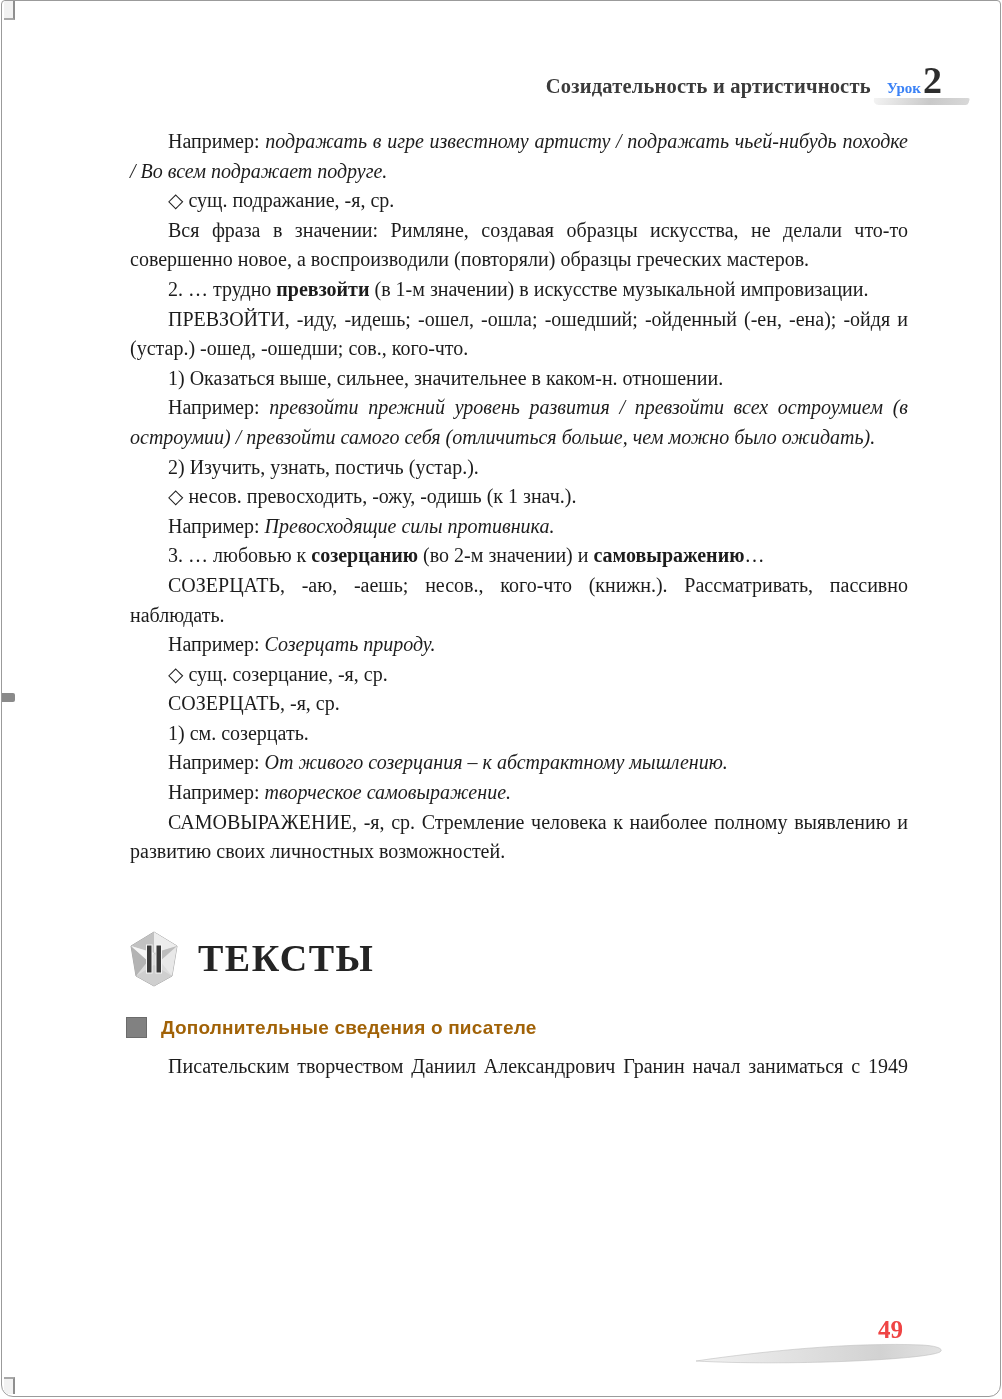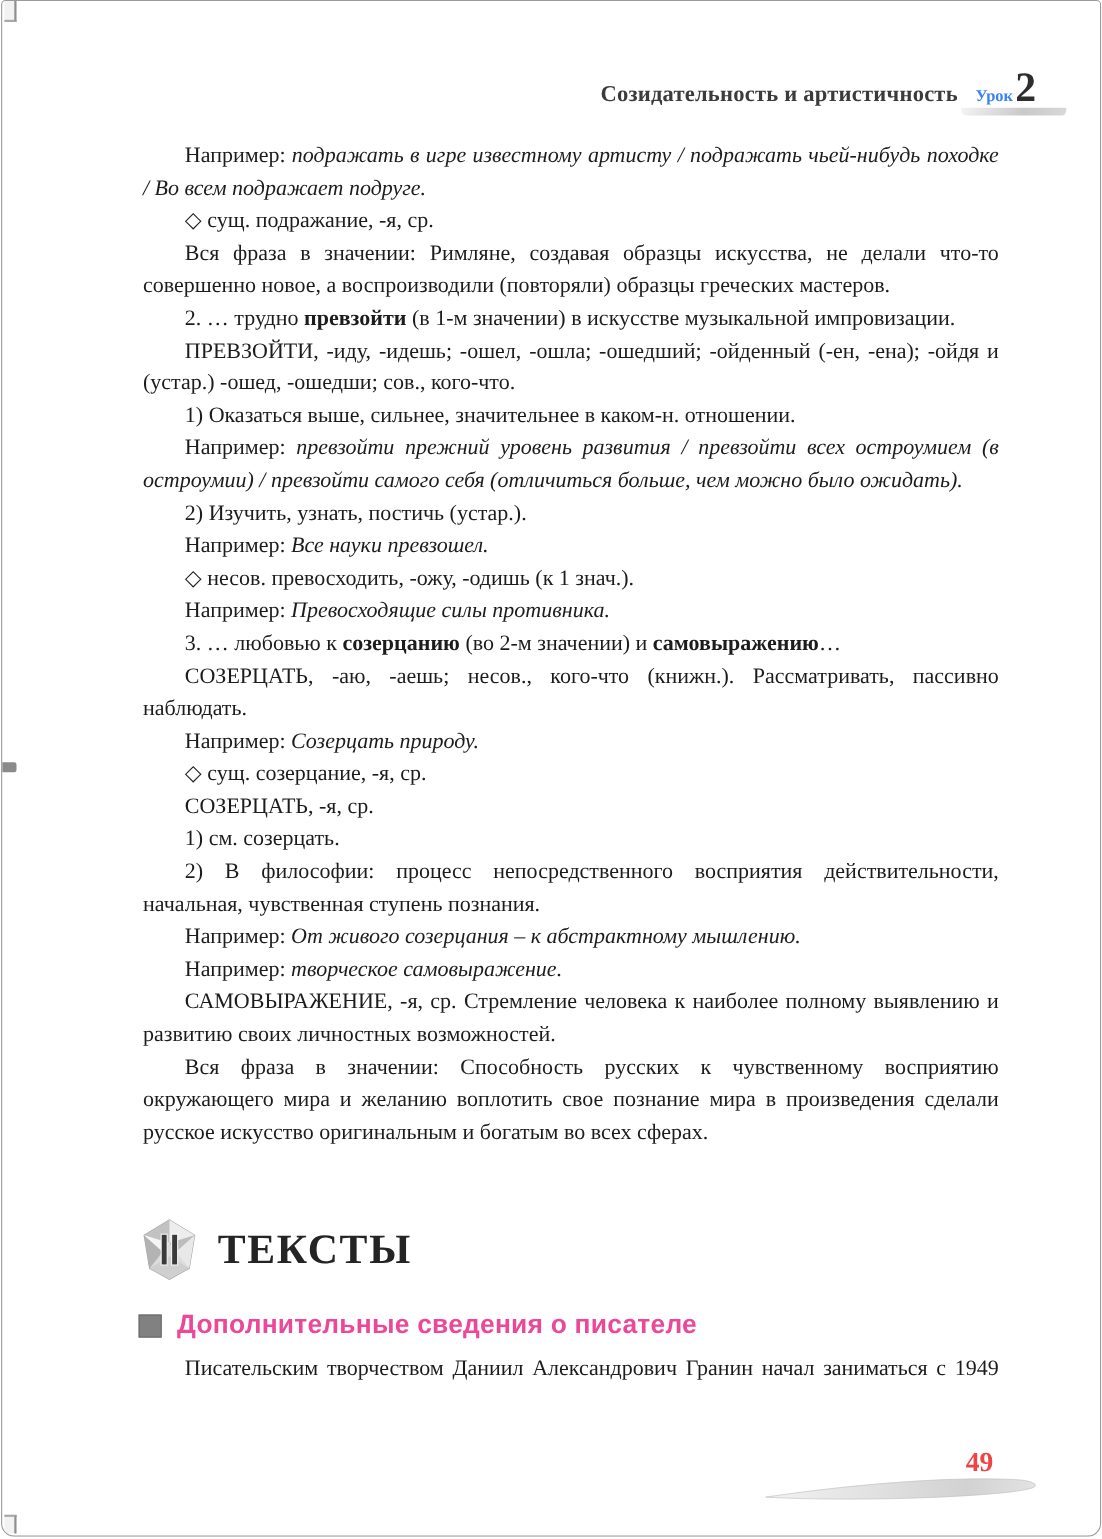--- a/index.html
+++ b/index.html
@@ -118,23 +118,23 @@
     margin: 26px 0 10px -4px;
   }
   .square-bullet {
     width: 21px; height: 21px; flex: 0 0 auto;
     background: #818181;
     border: 1px solid #6b6b6b;
     box-sizing: border-box;
   }
   .subsection-title {
     font-family: "Liberation Sans", sans-serif;
-    font-size: 24px;
-    font-weight: bold;
-    color: #ec4899;
+    font-size: 19px;
+    font-weight: bold;
+    color: #a16207;
     letter-spacing: 0.2px;
   }
 
   
   .page-number {
     position: absolute;
     right: 97px; bottom: 52px;
     font-size: 25px;
     font-weight: bold;
     color: #ef4444;
@@ -167,34 +167,31 @@
 
     <div id="glossary-block">
         <p><span>Например: </span><span class="it">подражать в игре известному артисту / подражать чьей-нибудь походке / Во всем подражает подруге.</span></p>
         <p><span>◇ сущ. подражание, -я, ср.</span></p>
         <p><span>Вся фраза в значении: Римляне, создавая образцы искусства, не делали что-то совершенно новое, а воспроизводили (повторяли) образцы греческих мастеров.</span></p>
         <p><span>2. … трудно </span><span class="bd">превзойти</span><span> (в 1-м значении) в искусстве музыкальной импровизации.</span></p>
         <p><span>ПРЕВЗОЙТИ, -иду, -идешь; -ошел, -ошла; -ошедший; -ойденный (-ен, -ена); -ойдя и (устар.) -ошед, -ошедши; сов., кого-что.</span></p>
         <p><span>1) Оказаться выше, сильнее, значительнее в каком-н. отношении.</span></p>
         <p><span>Например: </span><span class="it">превзойти прежний уровень развития / превзойти всех остроумием (в остроумии) / превзойти самого себя (отличиться больше, чем можно было ожидать).</span></p>
         <p><span>2) Изучить, узнать, постичь (устар.).</span></p>
-        <p><span>Например: </span><span class="it">Все науки превзошел.</span></p>
         <p><span>◇ несов. превосходить, -ожу, -одишь (к 1 знач.).</span></p>
         <p><span>Например: </span><span class="it">Превосходящие силы противника.</span></p>
         <p><span>3. … любовью к </span><span class="bd">созерцанию</span><span> (во 2-м значении) и </span><span class="bd">самовыражению</span><span>…</span></p>
         <p><span>СОЗЕРЦАТЬ, -аю, -аешь; несов., кого-что (книжн.). Рассматривать, пассивно наблюдать.</span></p>
         <p><span>Например: </span><span class="it">Созерцать природу.</span></p>
         <p><span>◇ сущ. созерцание, -я, ср.</span></p>
         <p><span>СОЗЕРЦАТЬ, -я, ср.</span></p>
         <p><span>1) см. созерцать.</span></p>
-        <p><span>2) В философии: процесс непосредственного восприятия действительности, начальная, чувственная ступень познания.</span></p>
         <p><span>Например: </span><span class="it">От живого созерцания – к абстрактному мышлению.</span></p>
         <p><span>Например: </span><span class="it">творческое самовыражение.</span></p>
         <p><span>САМОВЫРАЖЕНИЕ, -я, ср. Стремление человека к наиболее полному выявлению и развитию своих личностных возможностей.</span></p>
-        <p><span>Вся фраза в значении: Способность русских к чувственному восприятию окружающего мира и желанию воплотить свое познание мира в произведения сделали русское искусство оригинальным и богатым во всех сферах.</span></p>
       </div>
 
     <div class="section-heading">
       <svg class="gem-icon" viewBox="0 0 56 56" xmlns="http://www.w3.org/2000/svg" aria-hidden="true">
         <polygon points="28,1 51,15 46,45 28,55 10,45 5,15" fill="#dcdcdc" stroke="#a5a5a5" stroke-width="1"></polygon>
         <polygon points="28,1 51,15 28,22" fill="#ededed"></polygon>
         <polygon points="28,1 5,15 28,22" fill="#c2c2c2"></polygon>
         <polygon points="5,15 10,45 22,30" fill="#b3b3b3"></polygon>
         <polygon points="51,15 46,45 34,30" fill="#e8e8e8"></polygon>
         <polygon points="10,45 28,55 46,45 28,34" fill="#cfcfcf"></polygon>

